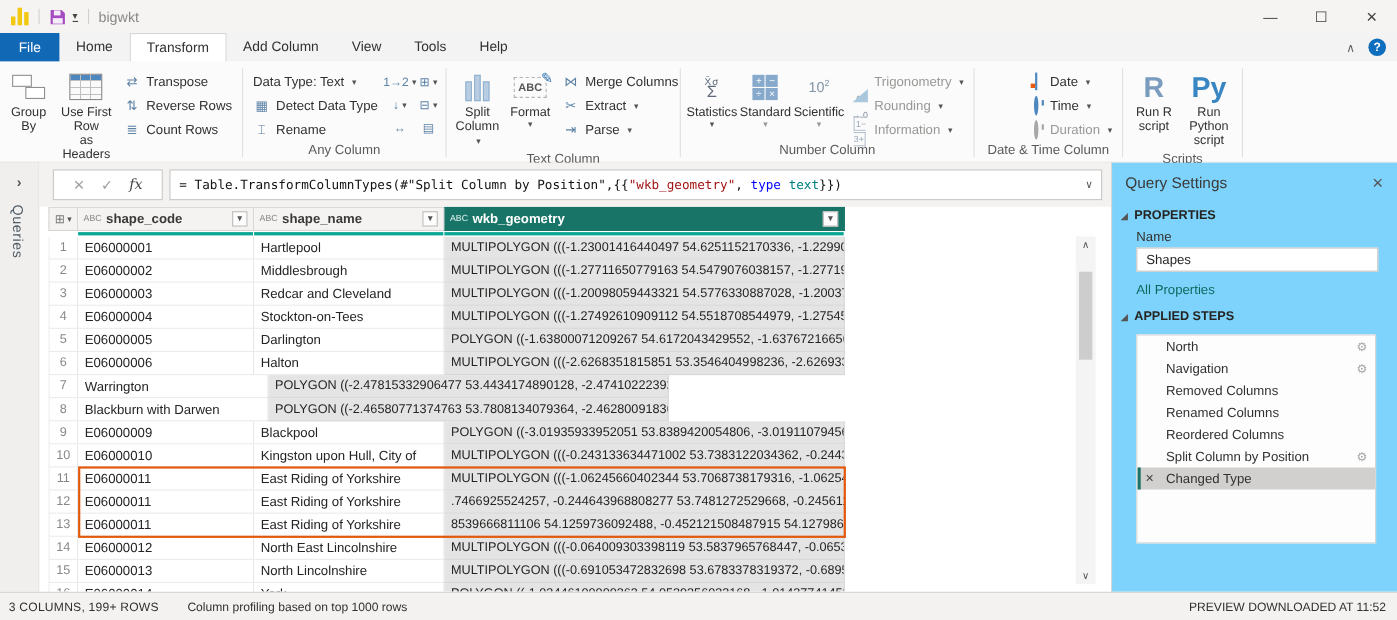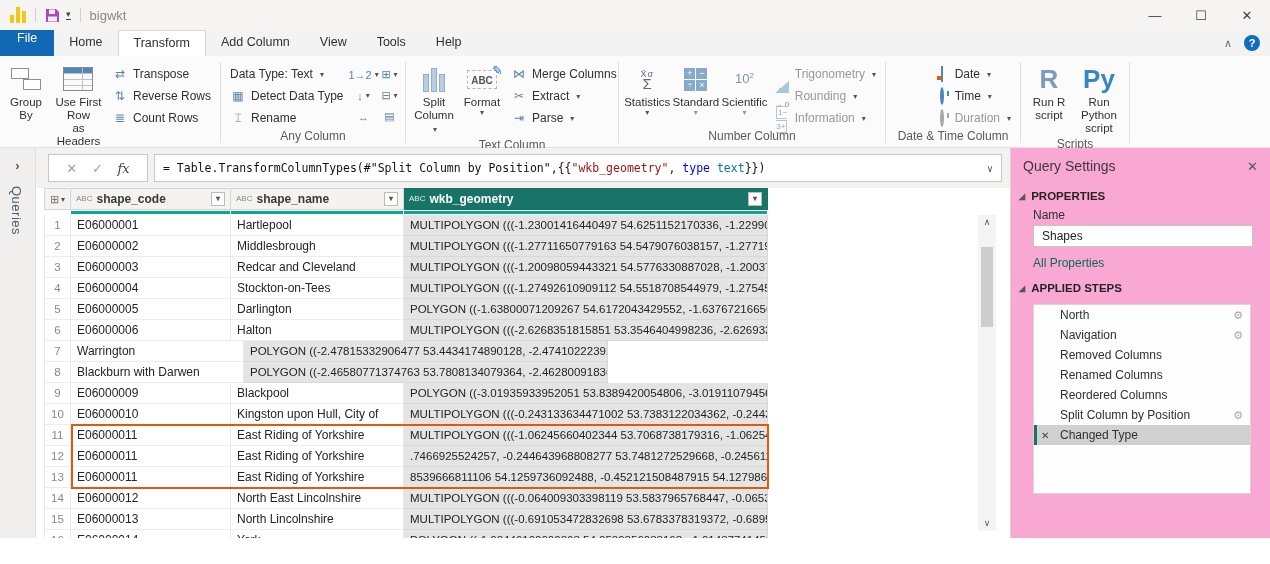--- a/index.html
+++ b/index.html
@@ -15,21 +15,21 @@
   .tb-sep { width:1px; height:14px; background:#d2d0ce; margin:0 9px; }
   .save-ic { width:15px; height:15px; }
   .tb-caret { font-size:9px; color:#444; margin-left:6px; border-bottom:1px solid #444; line-height:8px; padding-bottom:1px;}
   .doc-title { color:#8a8886; font-size:13px; }
   .win-controls { margin-left:auto; display:flex; }
   .win-btn { width:46px; height:30px; display:flex; align-items:center; justify-content:center; font-size:13px; color:#404040; }
 
   
   .menubar { position:absolute; left:0; top:30px; width:1270px; height:26px; background:#f3f3f3; display:flex; align-items:stretch; }
   .tab { padding:5px 15px; font-size:12.5px; color:#323130; }
-  .tab-file { background:var(--file-tab-blue,#1169B6); color:#fff; padding:1px 17px; }
+  .tab-file { background:var(--file-tab-blue,#1169B6); color:#fff; padding:6px 17px; }
   .tab-active { background:#fff; border:1px solid #d8d8d8; border-bottom:none; }
   .mb-right { margin-left:auto; display:flex; align-items:center; gap:12px; padding-right:10px; }
   .rib-collapse { font-size:11px; color:#666; }
   .help-circle { width:16px; height:16px; border-radius:50%; background:#106EBE; color:#fff; font-size:11px; font-weight:bold; display:flex; align-items:center; justify-content:center; }
 
   
   .ribbon { position:absolute; left:0; top:56px; width:1270px; height:92px; background:#fbfbfb; border-bottom:1px solid #e1e1e1; display:flex; align-items:stretch; padding-top:4px; }
   .rb-group { display:flex; flex-direction:column; }
   .rb-sep { width:1px; background:#e1e0de; margin:2px 2px 4px 2px; }
   .rb-content { flex:1; display:flex; align-items:flex-start; padding:2px 4px 0 4px; gap:4px; }
@@ -121,21 +121,21 @@
   .t-num { width:27px; color:#8a8886; text-align:center; padding:0 2px; border-left:1px solid #e8e8e8; font-size:11.5px; }
   .t-code { width:160px; } .t-name { width:173px; }
   .t-wkb { width:364px; background:#e4e4e4; border-right:1px solid #d8d8d8; border-bottom:1px solid #d8d8d8; font-size:11.5px; }
   .orange-box { position:absolute; border:2px solid var(--highlight-orange,#E3590C); pointer-events:none; }
   .v-scroll { position:absolute; left:942px; top:27px; width:18px; height:316px; background:#f4f4f4; }
   .v-arrow { position:absolute; left:0; width:18px; height:15px; text-align:center; font-size:9px; color:#555; line-height:15px; }
   .v-arrow.up { top:0; } .v-arrow.down { bottom:0; }
   .v-thumb { position:absolute; left:3px; width:12px; top:32px; height:80px; background:#cdcdcd; }
 
   
-  .panel { position:absolute; left:1010px; top:148px; width:260px; height:390px; background:#f9a8d4; border-left:1px solid #d8d6d4; }
+  .panel { position:absolute; left:1010px; top:148px; width:260px; height:390px; background:#7dd3fc; border-left:1px solid #d8d6d4; }
   .panel-title-row { display:flex; align-items:center; padding:10px 12px 6px 12px; }
   .panel-title { font-size:14px; color:#3b3a39; }
   .panel-close { margin-left:auto; color:#555; font-size:13px; }
   .section-h { display:flex; align-items:center; gap:6px; padding:10px 12px 4px 8px; font-size:11.5px; font-weight:bold; color:#252423; }
   .tri { font-size:8px; color:#555; }
   .field-label { font-size:12px; color:#323130; padding:2px 12px 3px 22px; }
   .name-input { margin:0 12px 0 22px; width:220px; height:22px; border:1px solid #c8c6c4; background:#fff; font-size:12px; line-height:20px; padding:0 8px; color:#252423; }
   .link { display:block; padding:9px 12px 2px 22px; font-size:12px; color:var(--link-teal,#0B6A5E); }
   .steps-box { margin:6px 12px 0 22px; width:218px; height:190px; border:1px solid #d8d6d4; background:#fdfdfd; overflow:hidden; }
   .step { position:relative; display:flex; align-items:center; height:20px; padding-left:26px; font-size:12px; color:#323130; }
@@ -611,14 +611,19 @@
           <span>Split Column by Position</span>
           <span class="step-gear">⚙</span>
         </div>
         <div class="step selected">
           <span class="step-x">✕</span>
           <span>Changed Type</span>
         </div>
       </div>
   </div>
 
+  <div class="statusbar">
+    <span class="sb-left">3 COLUMNS, 199+ ROWS</span>
+    <span class="sb-mid">Column profiling based on top 1000 rows</span>
+    <span class="sb-right">PREVIEW DOWNLOADED AT 11:52</span>
+  </div>
 
 </div>
 
 </body></html>

